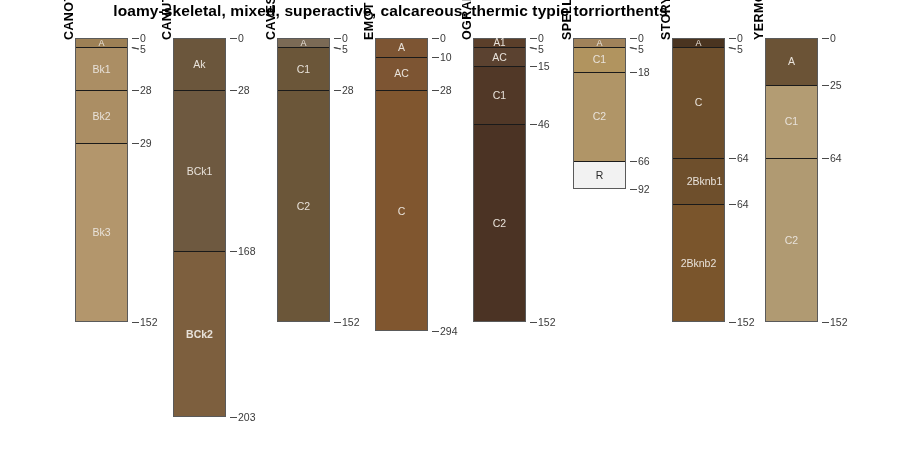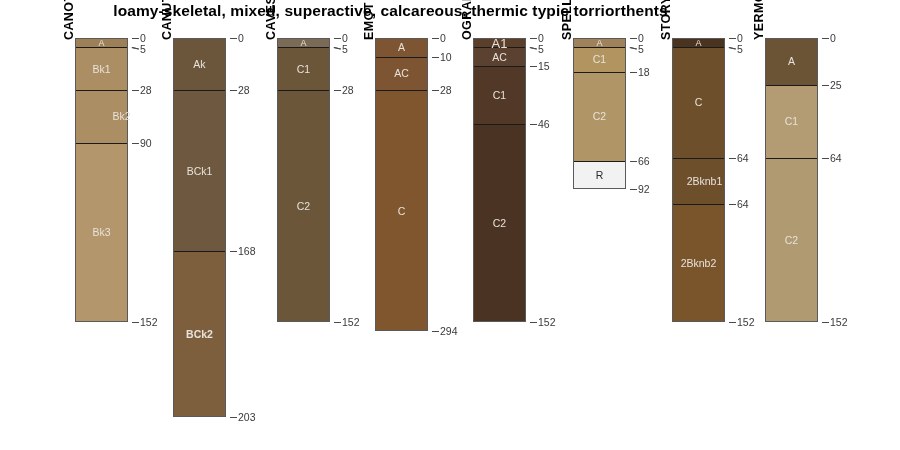--- a/index.html
+++ b/index.html
@@ -89,31 +89,31 @@
   <div id="profiles-layer">
       <div class="profile">
         <div class="col" style="left: 75px; top: 38px; width: 53px; height: 283.936px;">
           <div class="hz" style="top: 0px; height: 9.34px; background: rgb(157, 128, 85);"></div>
           <div class="hz" style="top: 9.34px; height: 42.964px; background: rgb(171, 142, 100);"></div>
           <div class="hz" style="top: 52.304px; height: 52.304px; background: rgb(171, 142, 100);"></div>
           <div class="hz last" style="top: 104.608px; height: 179.328px; background: rgb(179, 150, 108);"></div>
         </div>
         <div class="hz-label" style="left: 75px; width: 53px; top: 42.67px; font-size: 9px;">A</div>
         <div class="hz-label" style="left: 75px; width: 53px; top: 68.822px;">Bk1</div>
-        <div class="hz-label" style="left: 75px; width: 53px; top: 116.456px; padding-left: 20px;">Bk2</div>
+        <div class="hz-label" style="left: 75px; width: 53px; top: 116.456px;">Bk2</div>
         <div class="hz-label" style="left: 75px; width: 53px; top: 232.272px;">Bk3</div>
         <div class="id-label" style="left: 62px; top: 40px;">CANOTO</div>
         <div class="tick" style="left: 132px; top: 38px; width: 7px;"></div>
         <div class="depth" style="left: 140px; top: 33px;">0</div>
         <div class="tick slant" style="left: 132px; top: 47.34px; width: 7.19414px; transform: rotate(13.3408deg);"></div>
         <div class="depth" style="left: 140px; top: 44px;">5</div>
         <div class="tick" style="left: 132px; top: 90.304px; width: 7px;"></div>
         <div class="depth" style="left: 140px; top: 85.304px;">28</div>
         <div class="tick" style="left: 132px; top: 142.608px; width: 7px;"></div>
-        <div class="depth" style="left: 140px; top: 137.608px;">90</div>
+        <div class="depth" style="left: 140px; top: 137.608px;">29</div>
         <div class="tick" style="left: 132px; top: 321.936px; width: 7px;"></div>
         <div class="depth" style="left: 140px; top: 316.936px;">152</div>
       </div>
       <div class="profile">
         <div class="col" style="left: 173px; top: 38px; width: 53px; height: 379.204px;">
           <div class="hz" style="top: 0px; height: 52.304px; background: rgb(107, 86, 60);"></div>
           <div class="hz" style="top: 52.304px; height: 160.648px; background: rgb(110, 89, 64);"></div>
           <div class="hz last" style="top: 212.952px; height: 166.252px; background: rgb(125, 95, 62);"></div>
         </div>
         <div class="hz-label" style="left: 173px; width: 53px; top: 64.152px;">Ak</div>
@@ -167,21 +167,21 @@
         <div class="tick" style="left: 432px; top: 331.276px; width: 7px;"></div>
         <div class="depth" style="left: 440px; top: 326.276px;">294</div>
       </div>
       <div class="profile">
         <div class="col" style="left: 473px; top: 38px; width: 53px; height: 283.936px;">
           <div class="hz" style="top: 0px; height: 9.34px; background: rgb(91, 63, 42);"></div>
           <div class="hz" style="top: 9.34px; height: 18.68px; background: rgb(91, 66, 48);"></div>
           <div class="hz" style="top: 28.02px; height: 57.908px; background: rgb(81, 56, 39);"></div>
           <div class="hz last" style="top: 85.928px; height: 198.008px; background: rgb(75, 51, 36);"></div>
         </div>
-        <div class="hz-label" style="left: 473px; width: 53px; top: 42.67px; font-size: 13px;">A1</div>
+        <div class="hz-label" style="left: 473px; width: 53px; top: 42.67px; font-size: 10px;">A1</div>
         <div class="hz-label" style="left: 473px; width: 53px; top: 56.68px;">AC</div>
         <div class="hz-label" style="left: 473px; width: 53px; top: 94.974px;">C1</div>
         <div class="hz-label" style="left: 473px; width: 53px; top: 222.932px;">C2</div>
         <div class="id-label" style="left: 460px; top: 40px;">OGRAL</div>
         <div class="tick" style="left: 530px; top: 38px; width: 7px;"></div>
         <div class="depth" style="left: 538px; top: 33px;">0</div>
         <div class="tick slant" style="left: 530px; top: 47.34px; width: 7.19414px; transform: rotate(13.3408deg);"></div>
         <div class="depth" style="left: 538px; top: 44px;">5</div>
         <div class="tick" style="left: 530px; top: 66.02px; width: 7px;"></div>
         <div class="depth" style="left: 538px; top: 61.02px;">15</div>

